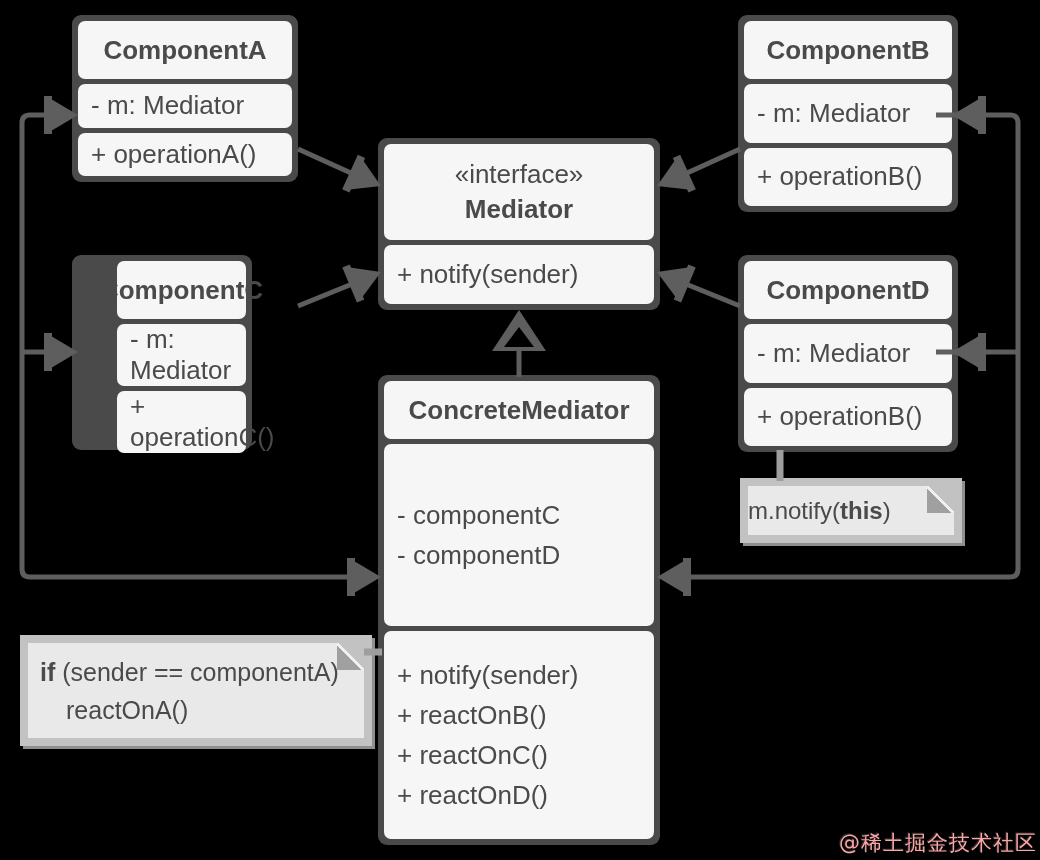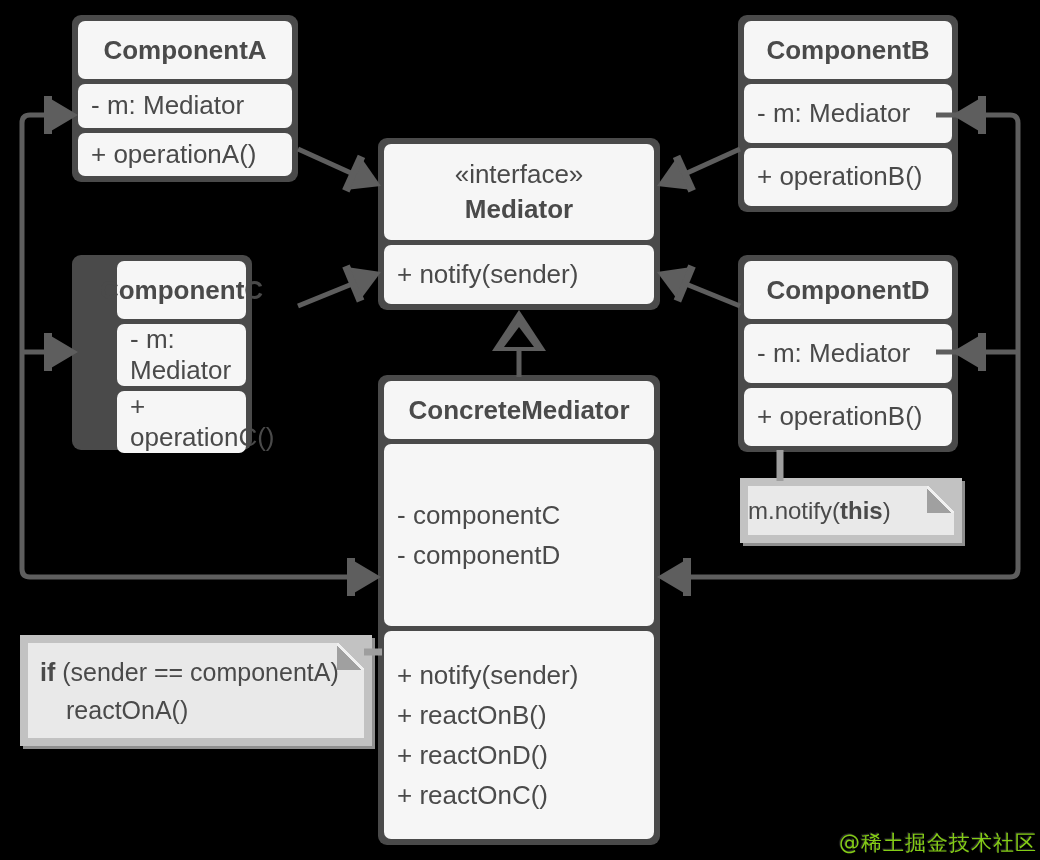--- a/index.html
+++ b/index.html
@@ -35,21 +35,21 @@
   .note-if { left:20px; top:617px; width:352px; height:111px; font-size:25px; padding:10px 12px;margin-top:18px; }
   .note-if .line { line-height:38px; white-space:nowrap; }
   .note-if .line2 { padding-left:26px; }
   .note-notify {
     left:740px; top:478px; width:222px; height:65px; font-size:24px;
     flex-direction:row; display:flex; align-items:center; white-space:nowrap;
   }
   .b { font-weight:bold; }
   svg.wires { position:absolute; left:0; top:0; pointer-events:none; }
   .watermark {
-    position:absolute; right:3px; bottom:3px; font-size:21px; color:#84cc16;
+    position:absolute; right:3px; bottom:3px; font-size:21px; color:#fca5a5;
     text-shadow:1px 1px 1px #000, -1px -1px 1px #333; letter-spacing:1px;
     font-family:"DejaVu Sans",sans-serif;
   }
 </style>
 </head>
 <body>
 
 <div class="canvas">
 
   <div class="uml-class" style="left:72px; top:15px; width:226px; height:167px;">
@@ -86,22 +86,22 @@
 
   <div class="uml-class" style="left:378px; top:375px; width:282px; height:470px;">
     <div class="sec title">ConcreteMediator</div>
     <div class="sec multi" style="flex:0 0 182px;">
       <div class="row">- componentC</div>
       <div class="row">- componentD</div>
     </div>
     <div class="sec multi" style="flex:1;">
       <div class="row">+ notify(sender)</div>
       <div class="row">+ reactOnB()</div>
+      <div class="row">+ reactOnC()</div>
       <div class="row">+ reactOnD()</div>
-      <div class="row">+ reactOnC()</div>
     </div>
   </div>
 
   <div class="note note-notify">
     <span><span>m.notify(</span><span class="b">this</span><span>)</span></span>
     <div class="fold"></div>
   </div>
 
   <div class="note note-if">
     <div class="line"><span class="b">if</span><span> (sender == componentA)</span></div>

